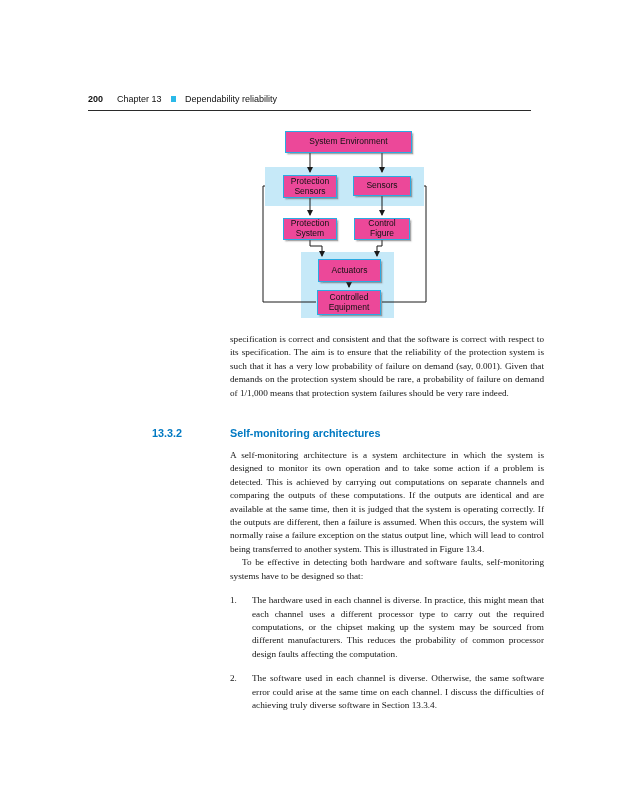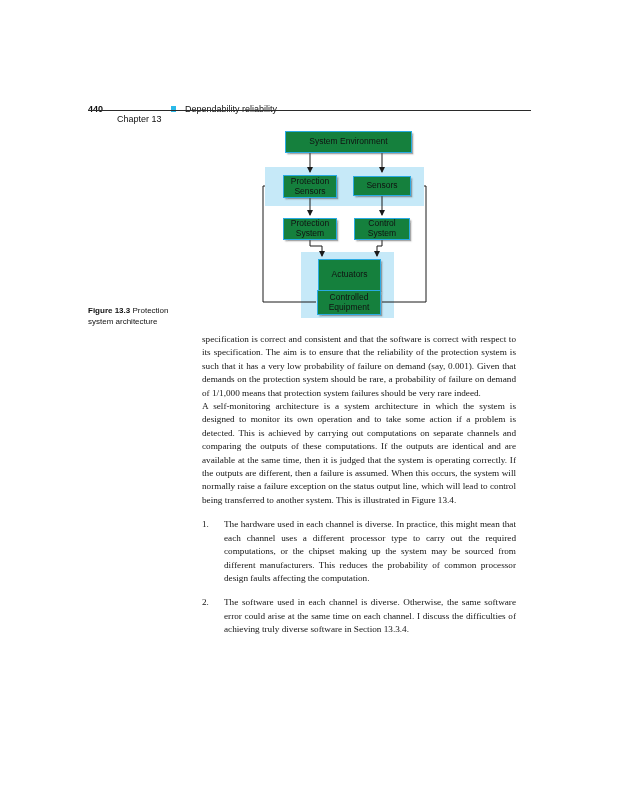--- a/index.html
+++ b/index.html
@@ -2,60 +2,60 @@
 <html><head>
 <meta charset="utf-8">
 <style>
   * { margin:0; padding:0; box-sizing:border-box; }
   html,body { background:#ffffff; }
   .page { position:relative; width:618px; height:800px; background:#fff; font-family:"Liberation Serif", serif; color:#141414; overflow:hidden; }
 
   
   .header { position:absolute; left:88px; top:94px; width:443px; display:flex; align-items:center; font-family:"Liberation Sans", sans-serif; font-size:9px; color:#111; }
   .pagenum { font-weight:bold; margin-right:14px; }
-  .chapter { margin-right:9px;margin-top:20px; }
+  .chapter { margin-right:9px; }
   .sq { width:5.5px; height:5.5px; background:#2bb9e8; margin-right:9px; flex:none; }
   .rule { position:absolute; left:88px; top:110px; width:443px; height:1px; background:#2a2a2a; }
 
   
   .diagram { position:absolute; left:255px; top:126px; width:180px; height:200px; font-family:"Liberation Sans", sans-serif; }
   .panel { position:absolute; background:#c6e9f8; z-index:1; }
   .panel-sensors { left:10px; top:41px; width:159px; height:39px; }
   .panel-actuators { left:46px; top:126px; width:93px; height:66px; }
   .dsvg { position:absolute; left:0; top:0; z-index:2; }
-  .dbox { position:absolute; z-index:3; background:#15803d; border:1.4px solid #2aaae2; box-shadow:1.5px 1.5px 1.5px rgba(80,80,80,.5); display:flex; align-items:center; justify-content:center; text-align:center; font-size:8.5px; line-height:1.12; white-space:pre-line; color:#111; }
+  .dbox { position:absolute; z-index:3; background:#ec4899; border:1.4px solid #2aaae2; box-shadow:1.5px 1.5px 1.5px rgba(80,80,80,.5); display:flex; align-items:center; justify-content:center; text-align:center; font-size:8.5px; line-height:1.12; white-space:pre-line; color:#111; }
   .b-env  { left:30px;  top:5px;   width:127px; height:22px; }
   .b-psen { left:28px;  top:49px;  width:54px;  height:23px; }
   .b-sen  { left:98px;  top:50px;  width:58px;  height:20px; }
   .b-psys { left:28px;  top:92px;  width:54px;  height:22px; }
   .b-csys { left:99px;  top:92px;  width:56px;  height:22px; }
-  .b-act  { left:63px;  top:133px; width:63px;  height:32px; }
+  .b-act  { left:63px;  top:133px; width:63px;  height:23px; }
   .b-ceq  { left:62px;  top:164px; width:64px;  height:25px; }
 
   
   .caption { position:absolute; left:88px; top:306px; width:104px; font-family:"Liberation Sans", sans-serif; font-size:8px; line-height:10.5px; color:#111; }
   .caption b { font-weight:bold; }
 
   
-  .main { position:absolute; left:124px; top:333px; width:392px; font-size:9.2px; line-height:13.4px; text-align:justify; }
+  .main { position:absolute; left:152px; top:333px; width:392px; font-size:9.2px; line-height:13.4px; text-align:justify; }
   .body-block { margin-left:78px; }
   .heading { display:flex; margin-top:27px; margin-bottom:9px; font-family:"Liberation Sans", sans-serif; font-weight:bold; font-size:10.8px; line-height:13px; color:#0079c2; text-align:left; }
   .heading .num { width:78px; flex:none; }
   .indent { text-indent:12px; }
   .list-item { display:flex; margin-left:78px; margin-top:11px; }
   .list-item .li-num { width:22px; flex:none; }
   .list-item .li-text { flex:1; text-align:justify;font-family:Liberation Serif, serif; }
 </style>
 </head>
 <body>
 
 <div class="page">
 
   <div class="header">
-    <span class="pagenum">440</span>
+    <span class="pagenum">200</span>
     <span class="chapter">Chapter 13</span>
     <span class="sq"></span>
     <span class="chapter-title">Dependability reliability</span>
   </div>
   <div class="rule"></div>
 
   <div class="diagram">
     <div class="panel panel-sensors"></div>
     <div class="panel panel-actuators"></div>
 
@@ -78,36 +78,37 @@
       </g>
     </svg>
 
     <div class="dbox b-env">System Environment</div>
     <div class="dbox b-psen">Protection
 Sensors</div>
     <div class="dbox b-sen">Sensors</div>
     <div class="dbox b-psys">Protection
 System</div>
     <div class="dbox b-csys">Control
-System</div>
+Figure</div>
     <div class="dbox b-act">Actuators</div>
     <div class="dbox b-ceq">Controlled
 Equipment</div>
   </div>
 
-  <div class="caption">
-    <b>Figure 13.3</b>
-    <span>Protection system architecture</span>
-  </div>
 
   <div class="main">
     <p class="body-block">specification is correct and consistent and that the software is correct with respect to its specification. The aim is to ensure that the reliability of the protection system is such that it has a very low probability of failure on demand (say, 0.001). Given that demands on the protection system should be rare, a probability of failure on demand of 1/1,000 means that protection system failures should be very rare indeed.</p>
 
+    <div class="heading">
+      <span class="num">13.3.2</span>
+      <span class="ttl">Self-monitoring architectures</span>
+    </div>
 
     <p class="body-block">A self-monitoring architecture is a system architecture in which the system is designed to monitor its own operation and to take some action if a problem is detected. This is achieved by carrying out computations on separate channels and comparing the outputs of these computations. If the outputs are identical and are available at the same time, then it is judged that the system is operating correctly. If the outputs are different, then a failure is assumed. When this occurs, the system will normally raise a failure exception on the status output line, which will lead to control being transferred to another system. This is illustrated in Figure 13.4.</p>
+    <p class="body-block indent">To be effective in detecting both hardware and software faults, self-monitoring systems have to be designed so that:</p>
 
     <div class="list-item">
       <span class="li-num">1.</span>
       <span class="li-text">The hardware used in each channel is diverse. In practice, this might mean that each channel uses a different processor type to carry out the required computations, or the chipset making up the system may be sourced from different manufacturers. This reduces the probability of common processor design faults affecting the computation.</span>
     </div>
     <div class="list-item">
       <span class="li-num">2.</span>
       <span class="li-text">The software used in each channel is diverse. Otherwise, the same software error could arise at the same time on each channel. I discuss the difficulties of achieving truly diverse software in Section 13.3.4.</span>
     </div>
   </div>

